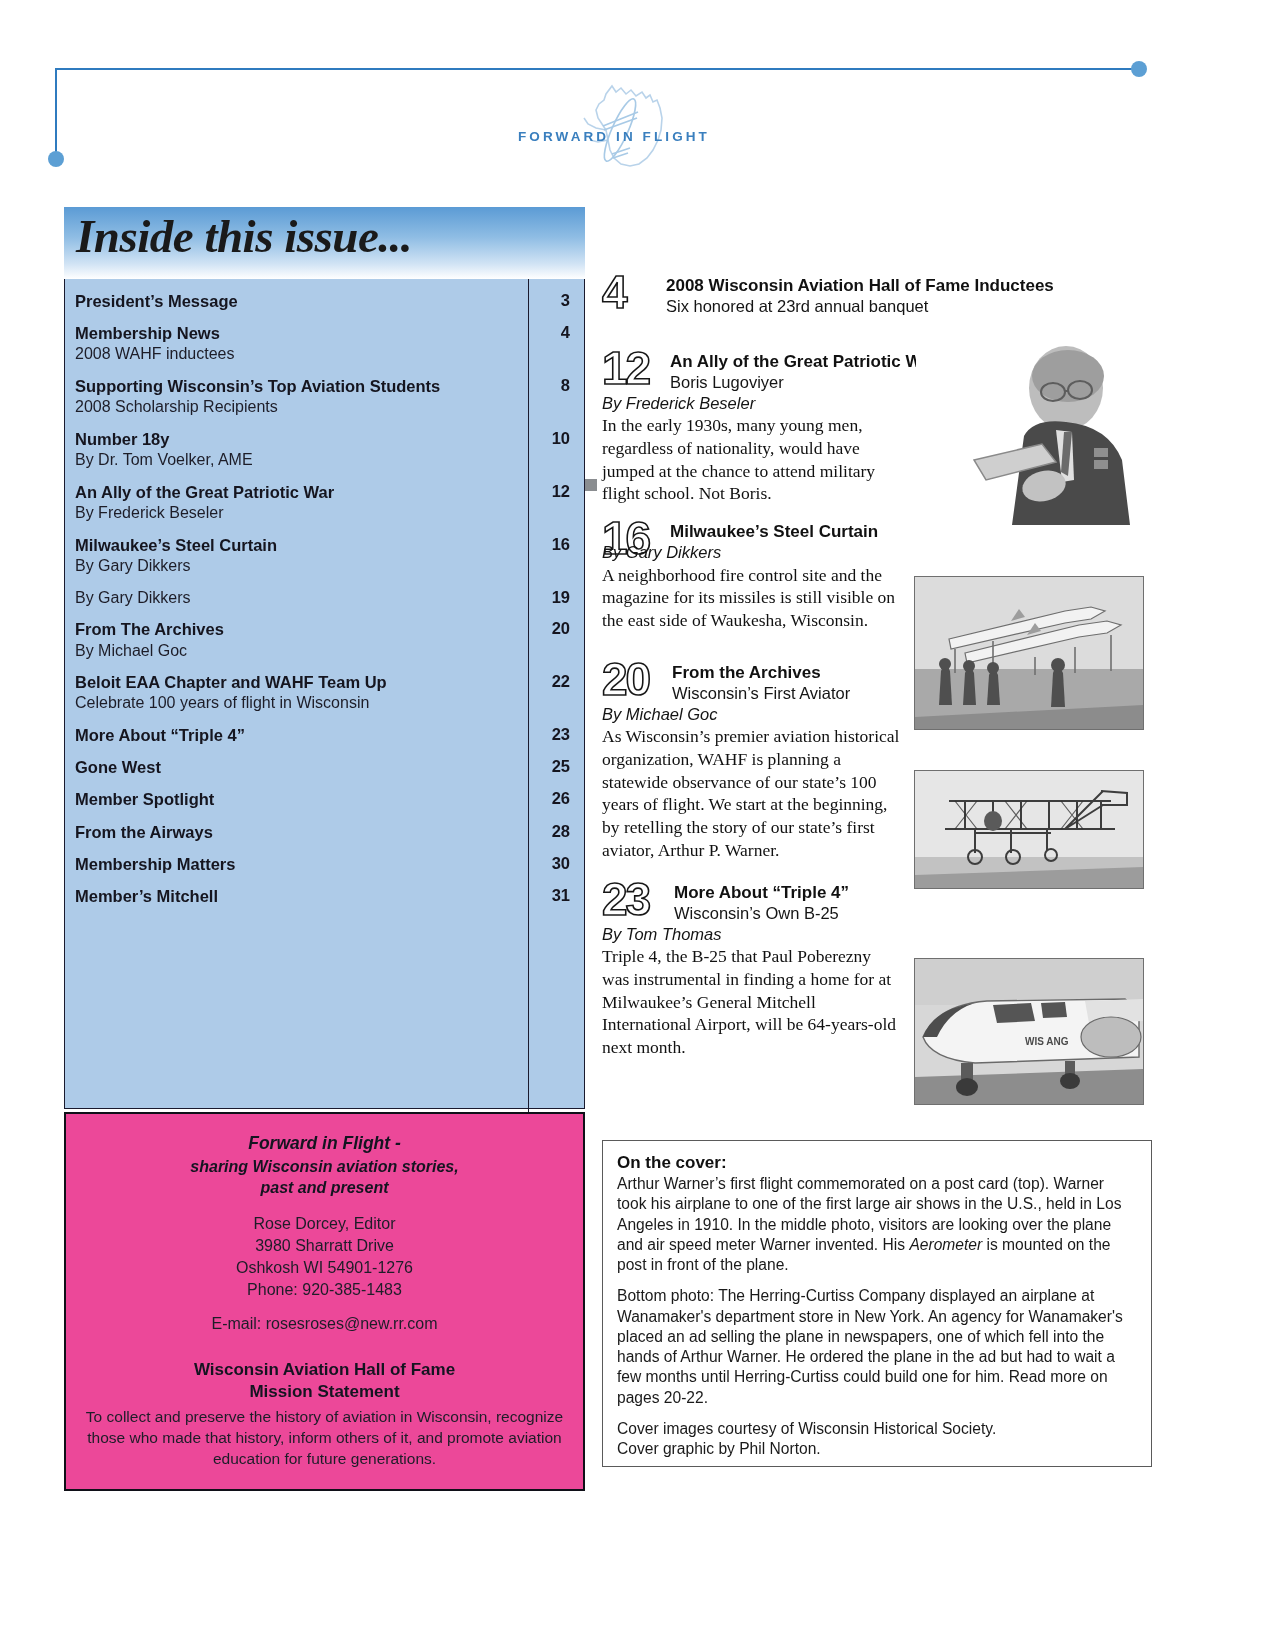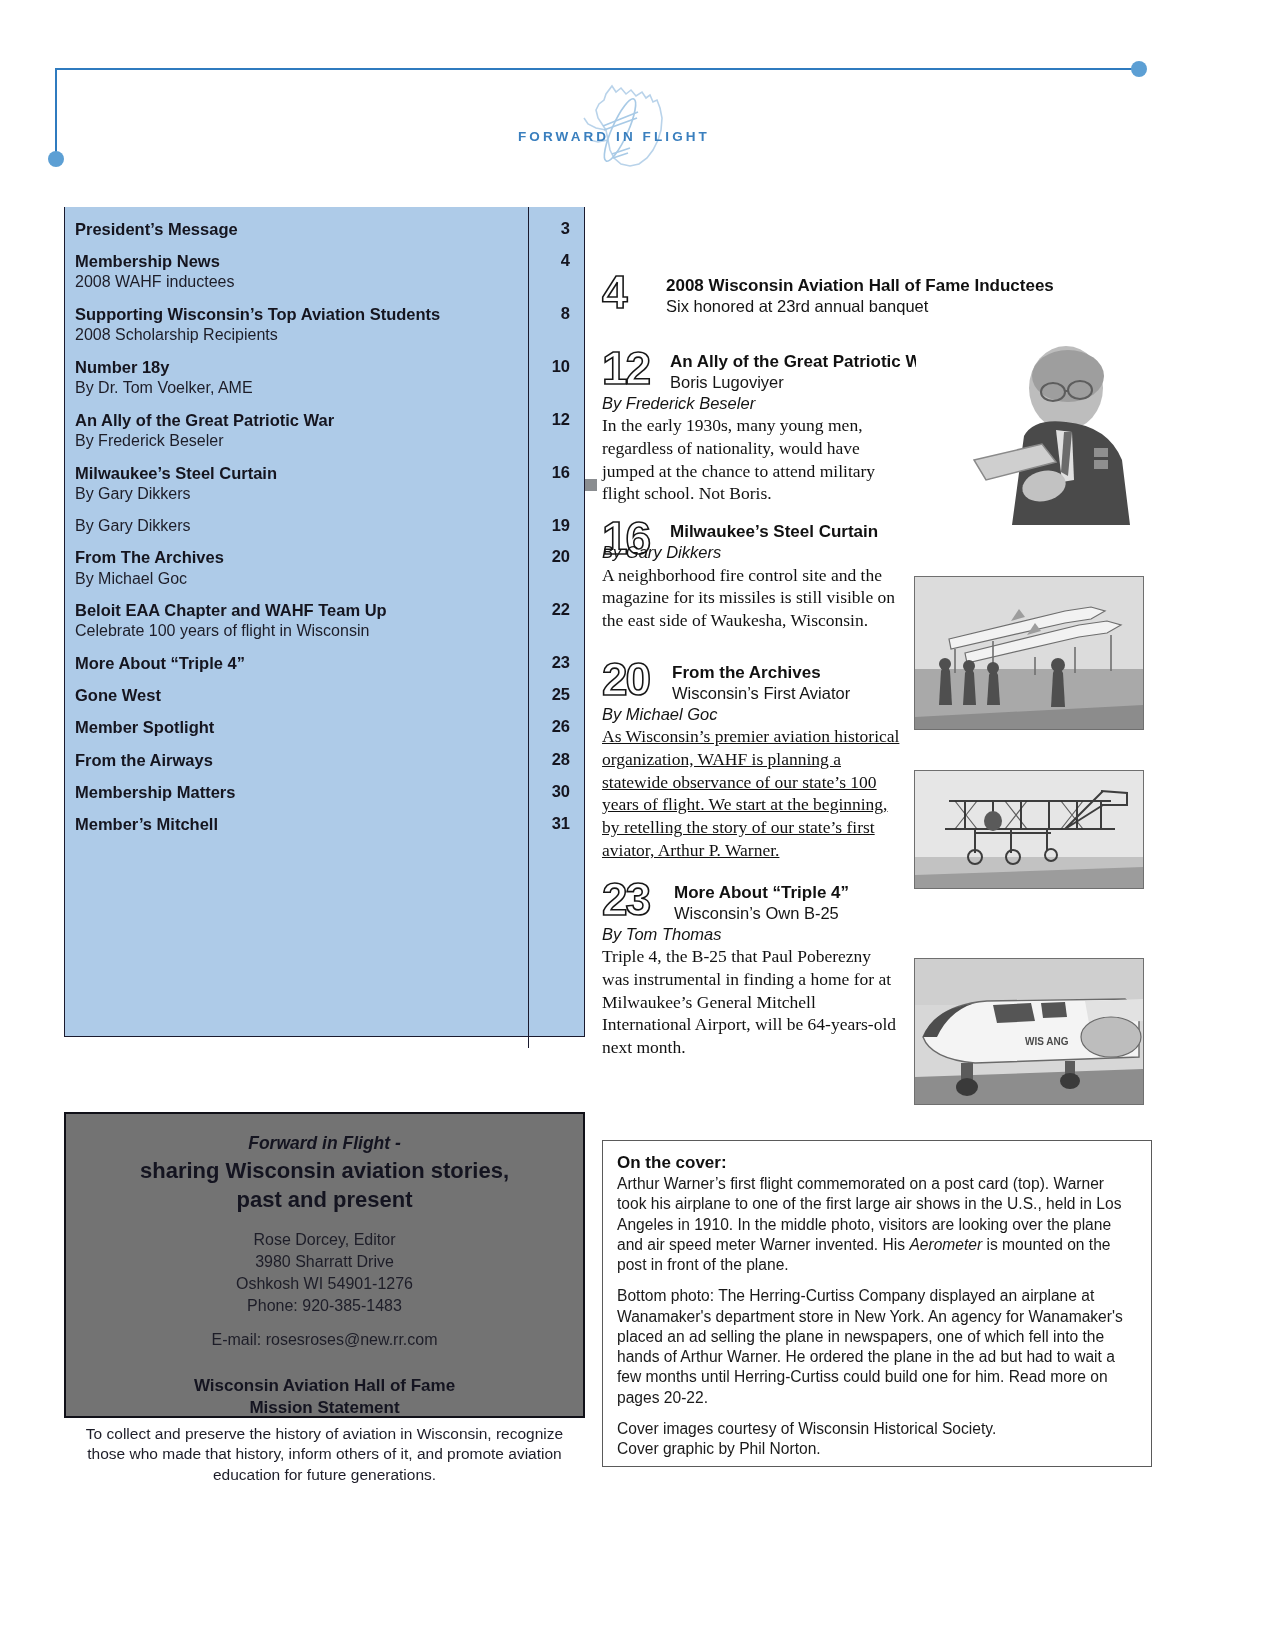--- a/index.html
+++ b/index.html
@@ -137,39 +137,40 @@
     font-size: 16.5px;
     font-weight: bold;
     color: #15151f;
   }
 
   
   .mission-box {
     position: absolute;
     left: 64px; top: 1112px;
     width: 521px;
-    height: 306px;
-    background: #737373;
+    height: 379px;
+    background: #ec4899;
     border: 2.5px solid #101018;
     box-sizing: border-box;
     text-align: center;
     padding: 18px 16px 0 16px;
   }
   .mission-title-ital {
     font-size: 17.5px;
     font-weight: bold;
     font-style: italic;
     color: #141420;
     line-height: 1.35;
   }
   .mission-title-bold {
-    font-size: 22px;
+    font-size: 16px;
     font-weight: bold;
     color: #141420;
     line-height: 1.35;
+    font-style: italic;
   }
   .mission-contact {
     margin-top: 14px;
     font-size: 16px;
     color: #1d1d28;
     line-height: 1.38;
   }
   .mission-email {
     margin-top: 14px;
     font-size: 16px;
@@ -293,20 +294,23 @@
         <path d="M104 52 L137 40"></path>
         <path d="M112 76 L130 70"></path>
         <path d="M113 80 L128 75"></path>
       </g>
     </svg>
     <div class="logo-text">FORWARD IN FLIGHT</div>
   </div>
 </div>
 
 <div class="left-col">
+  <div class="inside-banner">
+    <div class="inside-banner-text">Inside this issue...</div>
+  </div>
   <div class="toc-shadow"></div>
   <div class="toc-box">
     <div class="toc-inner">
       <div class="toc-divider"></div>
       <div id="toc-list">
           <div class="toc-entry">
             <div class="toc-title">President’s Message</div>
             <div class="toc-page">3</div>
           </div>
           <div class="toc-entry">
@@ -423,21 +427,21 @@
         <div class="feat-byline">By Gary Dikkers</div>
         <div class="feat-desc" style="width: 300px;">A neighborhood fire control site and the magazine for its missiles is still visible on the east side of Waukesha, Wisconsin.</div>
       </div>
       <div class="feature" style="margin-bottom: 20px;">
         <div class="feat-num">20</div>
         <div class="feat-body" style="padding-left: 70px;">
           <div class="feat-title">From the Archives</div>
           <div class="feat-subtitle">Wisconsin’s First Aviator</div>
         </div>
         <div class="feat-byline">By Michael Goc</div>
-        <div class="feat-desc" style="width: 300px; text-decoration: underline;">As Wisconsin’s premier aviation historical organization, WAHF is planning a statewide observance of our state’s 100 years of flight. We start at the beginning, by retelling the story of our state’s first aviator, Arthur P. Warner.</div>
+        <div class="feat-desc" style="width: 300px;">As Wisconsin’s premier aviation historical organization, WAHF is planning a statewide observance of our state’s 100 years of flight. We start at the beginning, by retelling the story of our state’s first aviator, Arthur P. Warner.</div>
       </div>
       <div class="feature" style="margin-bottom: 0px;">
         <div class="feat-num">23</div>
         <div class="feat-body" style="padding-left: 72px;">
           <div class="feat-title">More About “Triple 4”</div>
           <div class="feat-subtitle">Wisconsin’s Own B-25</div>
         </div>
         <div class="feat-byline">By Tom Thomas</div>
         <div class="feat-desc" style="width: 300px;">Triple 4, the B-25 that Paul Poberezny was instrumental in finding a home for at Milwaukee’s General Mitchell International Airport, will be 64-years-old next month.</div>
       </div>

